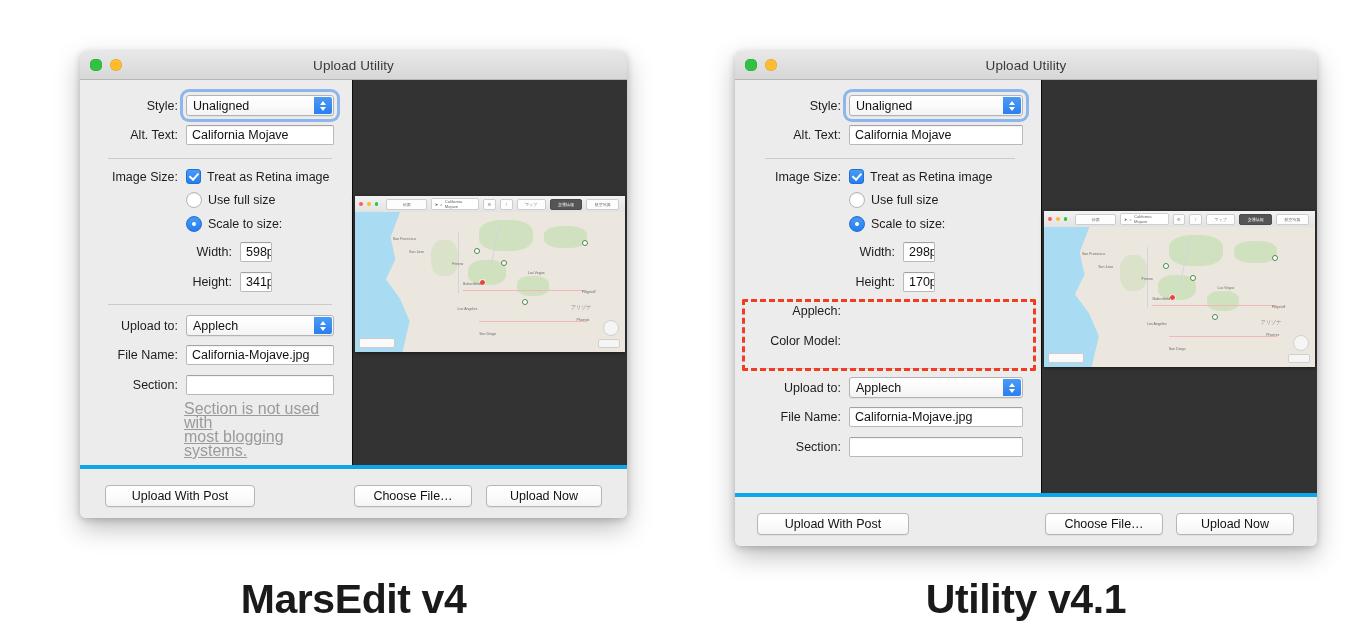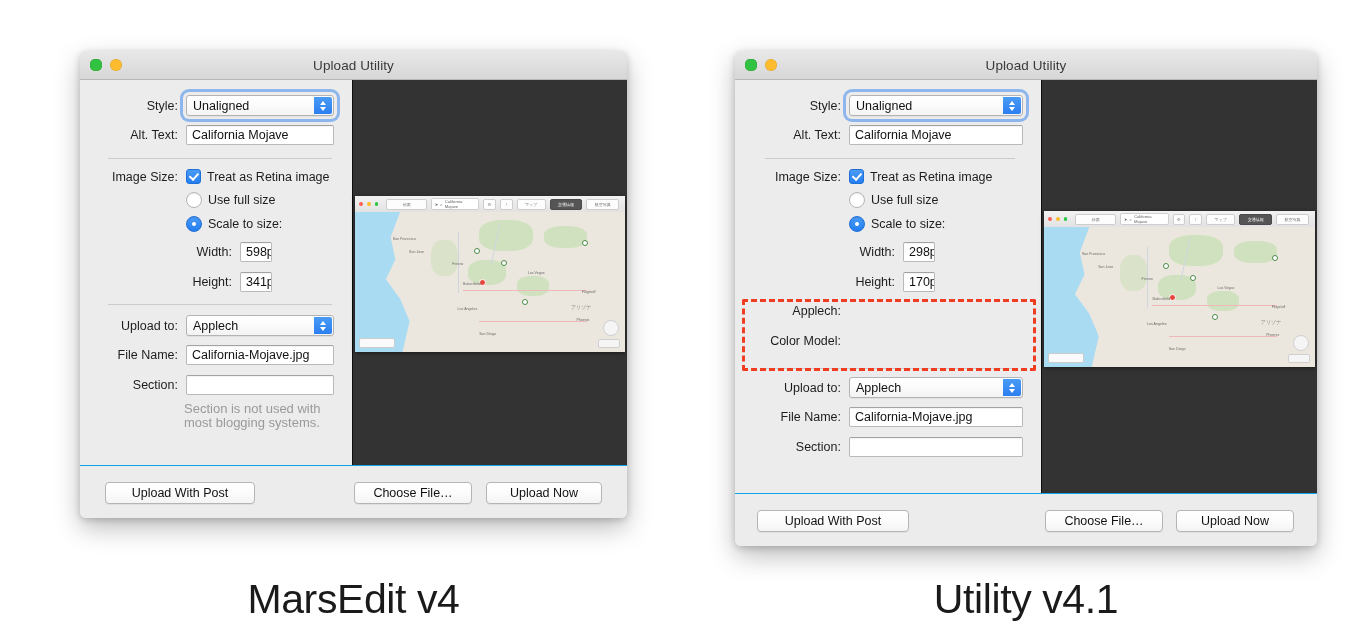--- a/index.html
+++ b/index.html
@@ -138,26 +138,26 @@
     background:linear-gradient(to bottom,#4a9bf5,#237ef0);
     border-color:#1f6fd8;
   }
   .radio.on:after{
     content:"";position:absolute;left:4.5px;top:4.5px;
     width:4px;height:4px;border-radius:50%;background:#fff;
   }
   .ctltext{font-size:12.5px;color:#1d1d1d;white-space:nowrap;}
 
   .sep{height:1px;background:#cbcbcb;}
-  .hint{font-size:13px;color:#9a9a9a;line-height:14px;}
+  .hint{font-size:16px;color:#9a9a9a;line-height:14px;text-decoration:underline;}
 
   
   .footer{
     background:#ececec;
-    border-top:1px solid #0ea5e9;
+    border-top:4px solid #0ea5e9;
     position:relative;
   }
   .btn{
     position:absolute;
     height:22px;
     background:linear-gradient(to bottom,#ffffff 0%,#fcfcfc 48%,#f4f4f4 100%);
     border:1px solid #b5b5b5;
     border-radius:4px;
     font-size:12.5px;color:#111;
     display:flex;align-items:center;justify-content:center;
@@ -173,21 +173,21 @@
     border:3px dashed #f03c20;
     border-radius:2px;
     pointer-events:none;
     z-index:5;
   }
 
   
   .caption{
     position:absolute;
     font-size:41px;
-    font-weight:normal;
+    font-weight:bold;
     color:#1a1a1a;
     letter-spacing:-.4px;
     white-space:nowrap;
     text-align:center;
   }
 
   
   .maparea{position:relative;width:100%;height:100%;}
   .mapshot{
     position:absolute;left:0;right:0;

